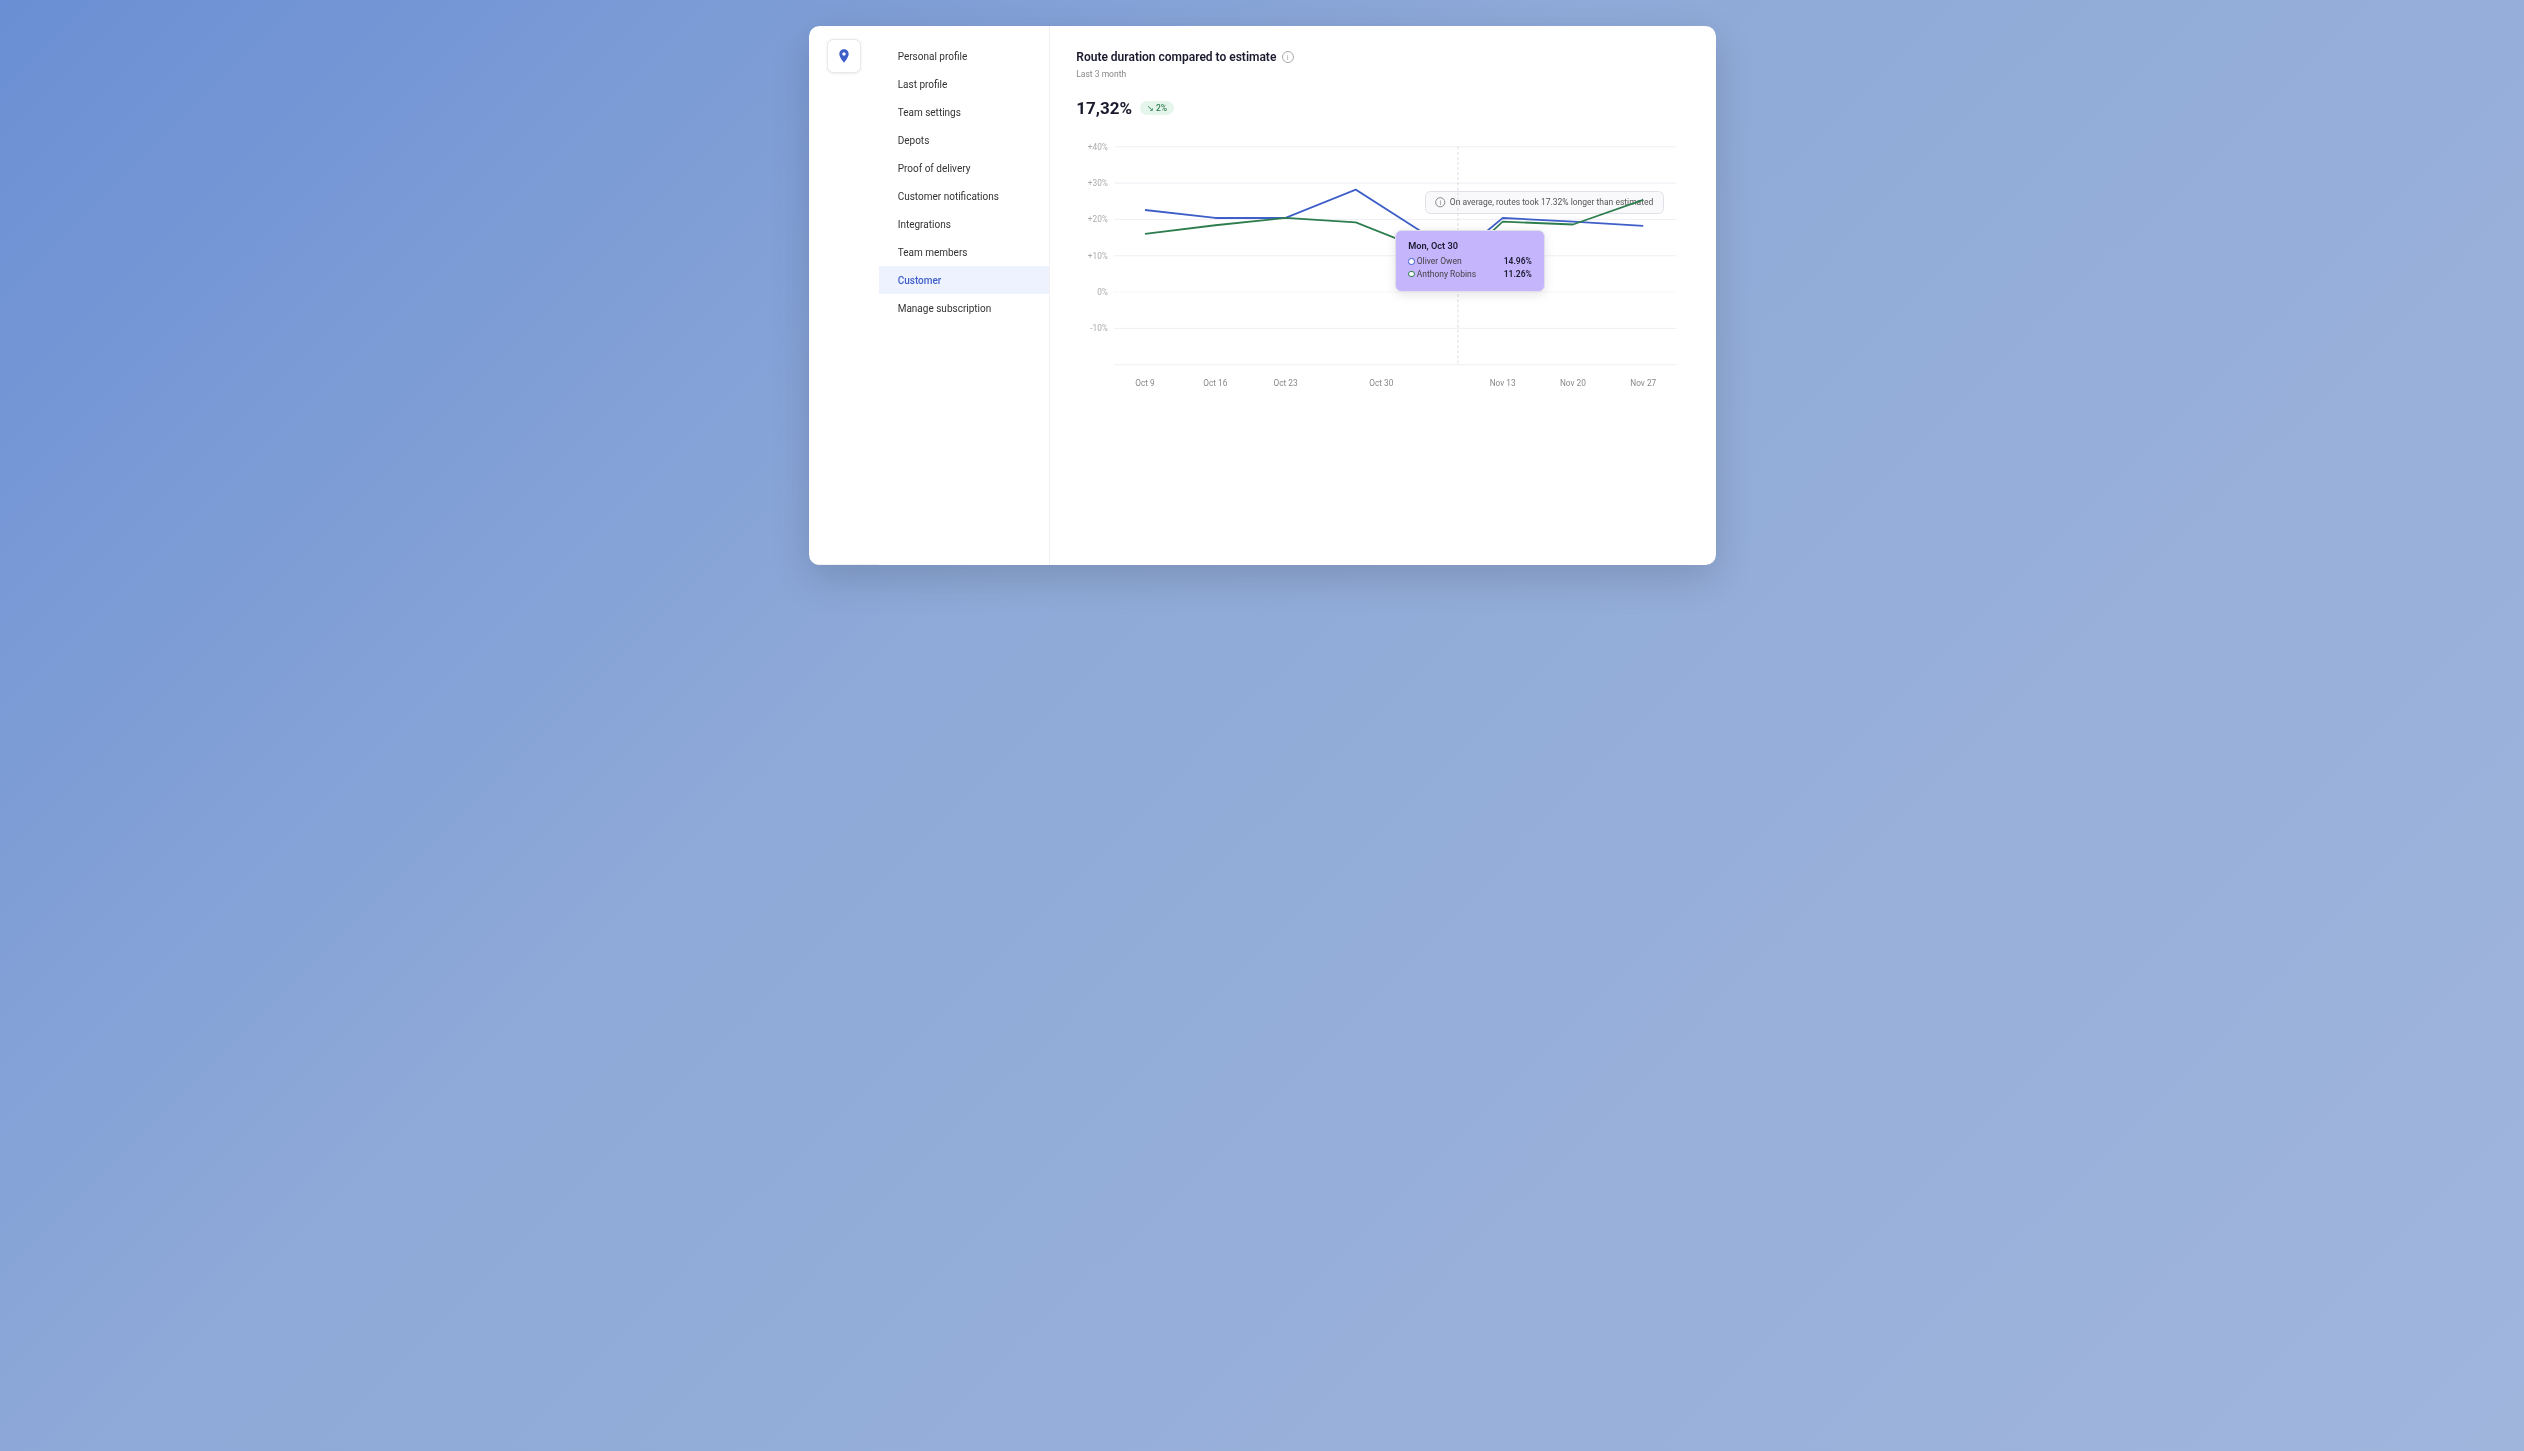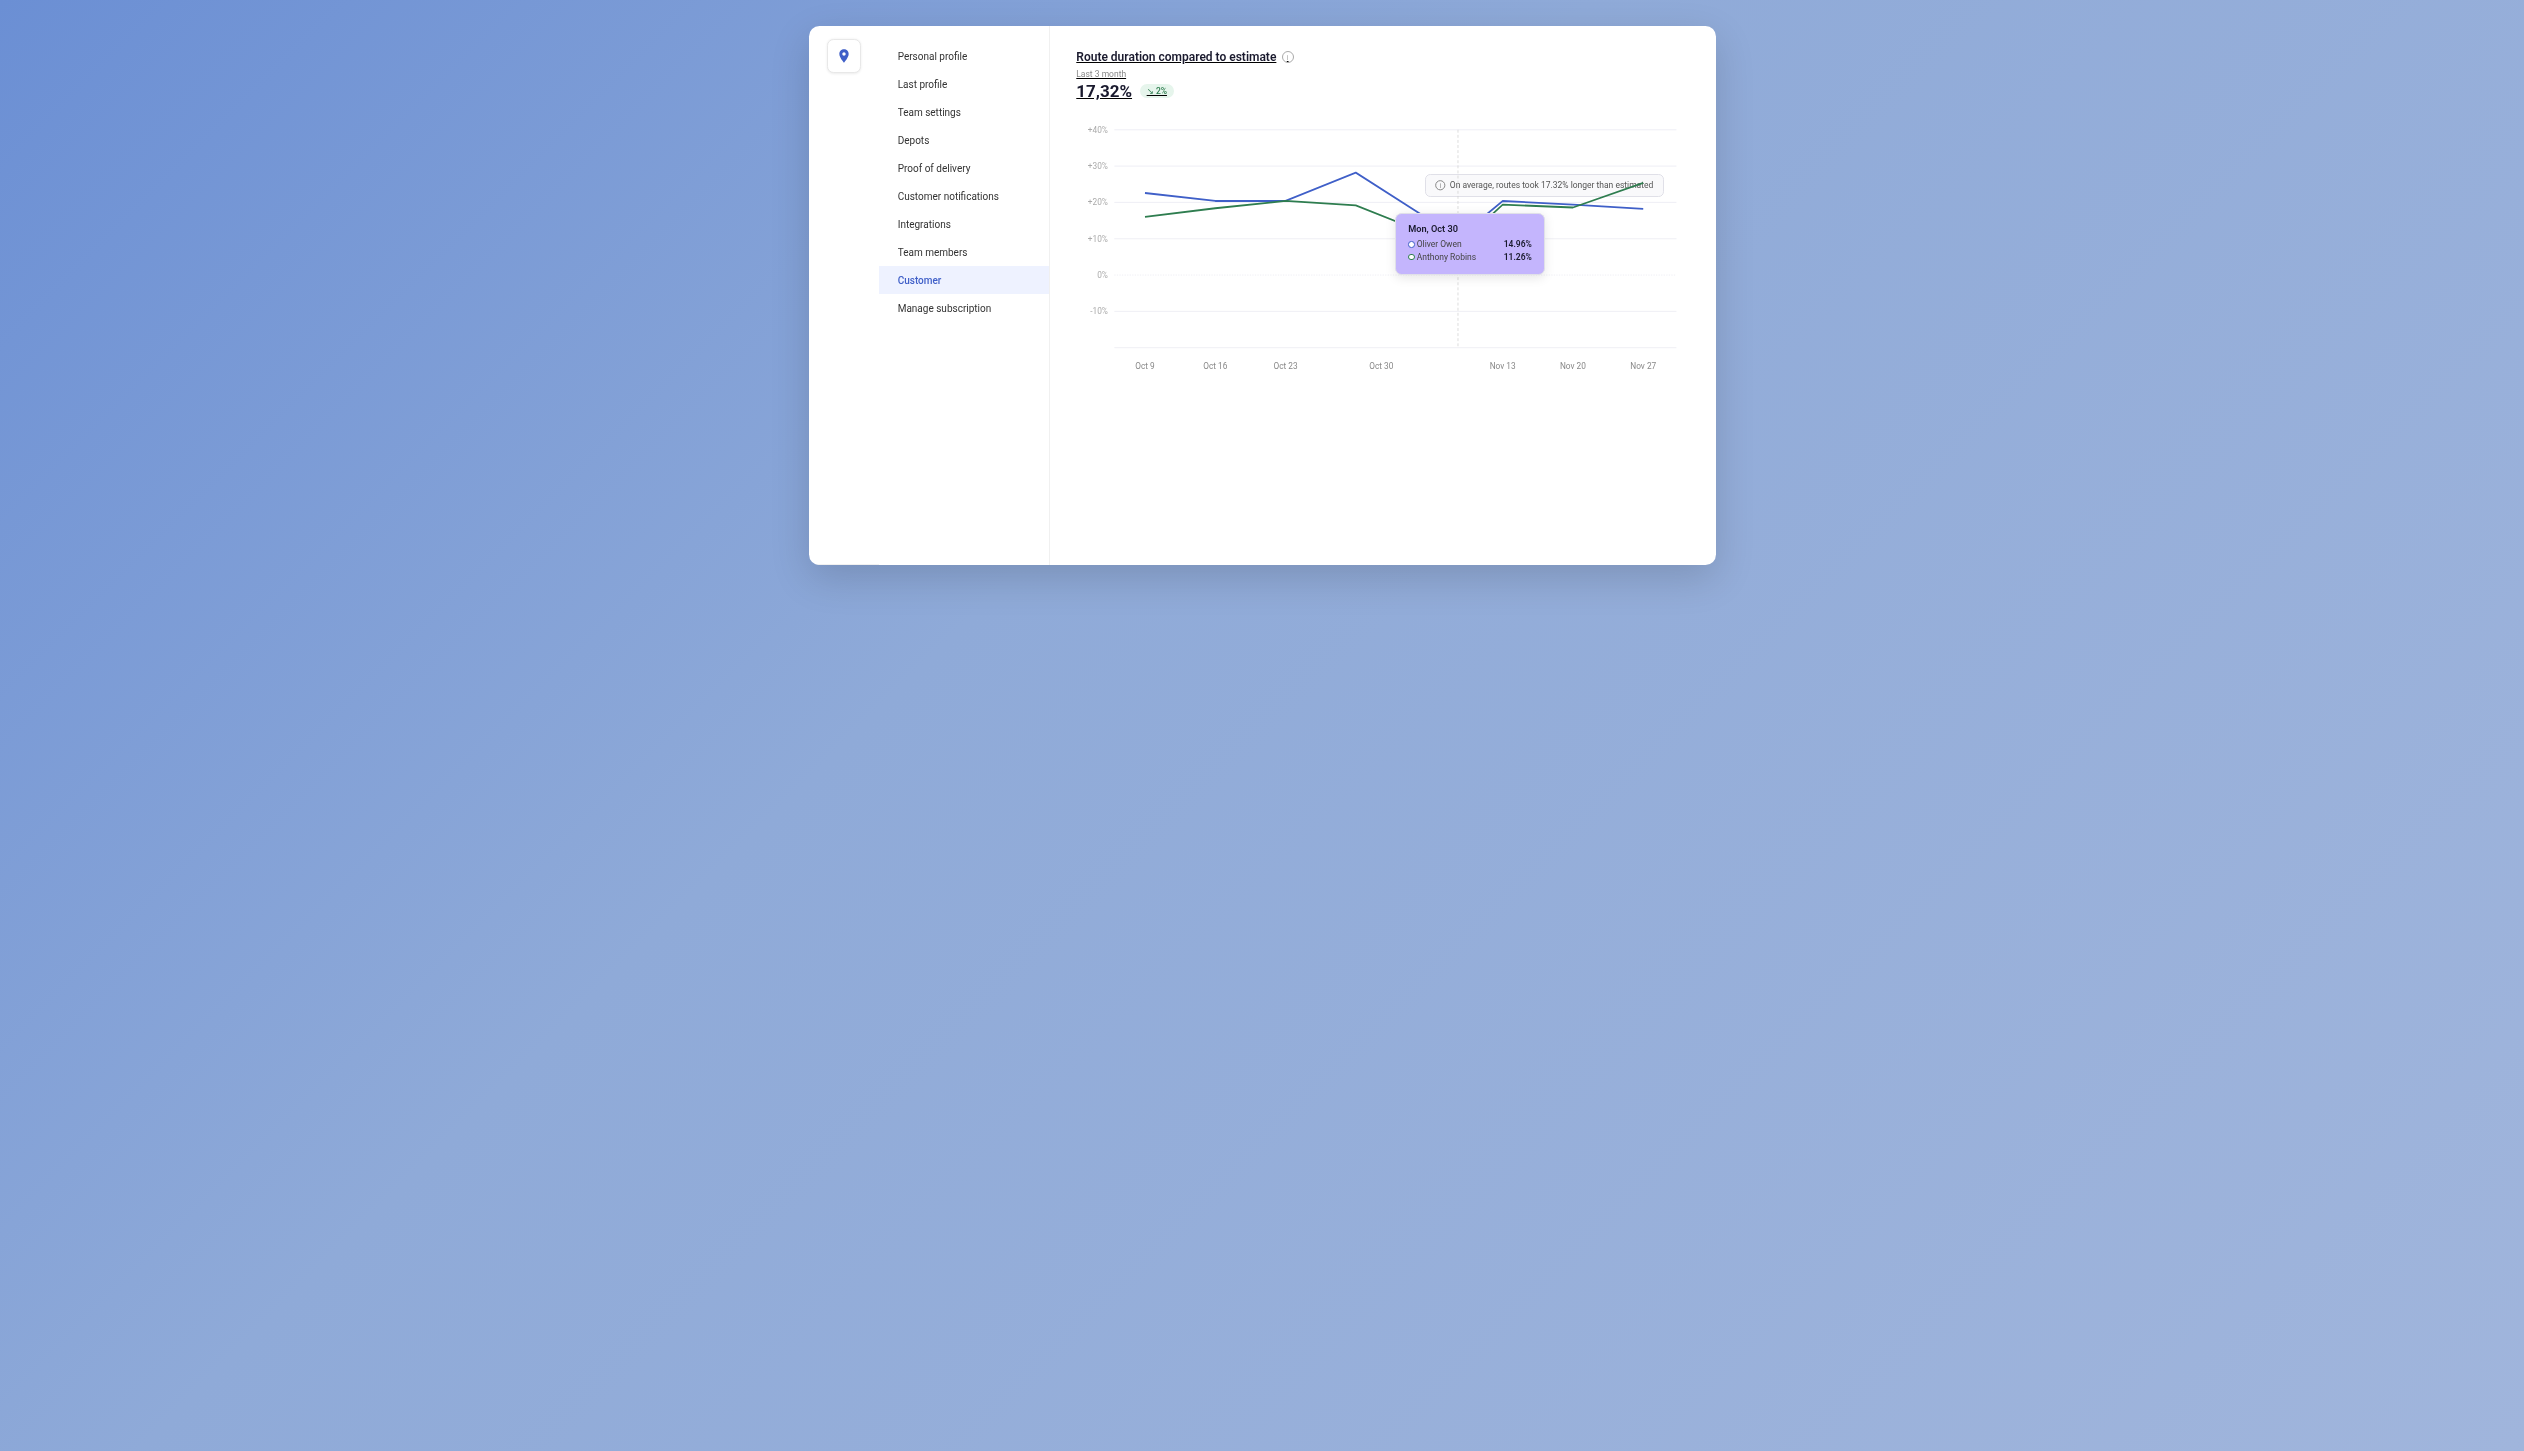--- a/index.html
+++ b/index.html
@@ -67,21 +67,20 @@
       background: #eef2ff;
       color: #3f5fc8;
       font-weight: 500;
       border-radius: 0;
     }
 
     .content-area {
       flex: 1;
       padding: 24px 26px;
       overflow: auto;
-      text-decoration: underline;
     }
 
     .chart-section {
       width: 100%;
     }
 
     .chart-header {
       display: flex;
       align-items: center;
       gap: 5.3px;
@@ -103,21 +102,21 @@
       align-items: center;
       justify-content: center;
       font-size: 7.2px;
       color: #aaa;
       cursor: pointer;
     }
 
     .chart-subtitle {
       font-size: 8.5px;
       color: #888;
-      margin-bottom: 2px;
+      margin-bottom: 19px;
     }
 
     .metric-row {
       display: flex;
       align-items: center;
       gap: 8px;
       margin-bottom: 0;
     }
 
     .metric-value {

